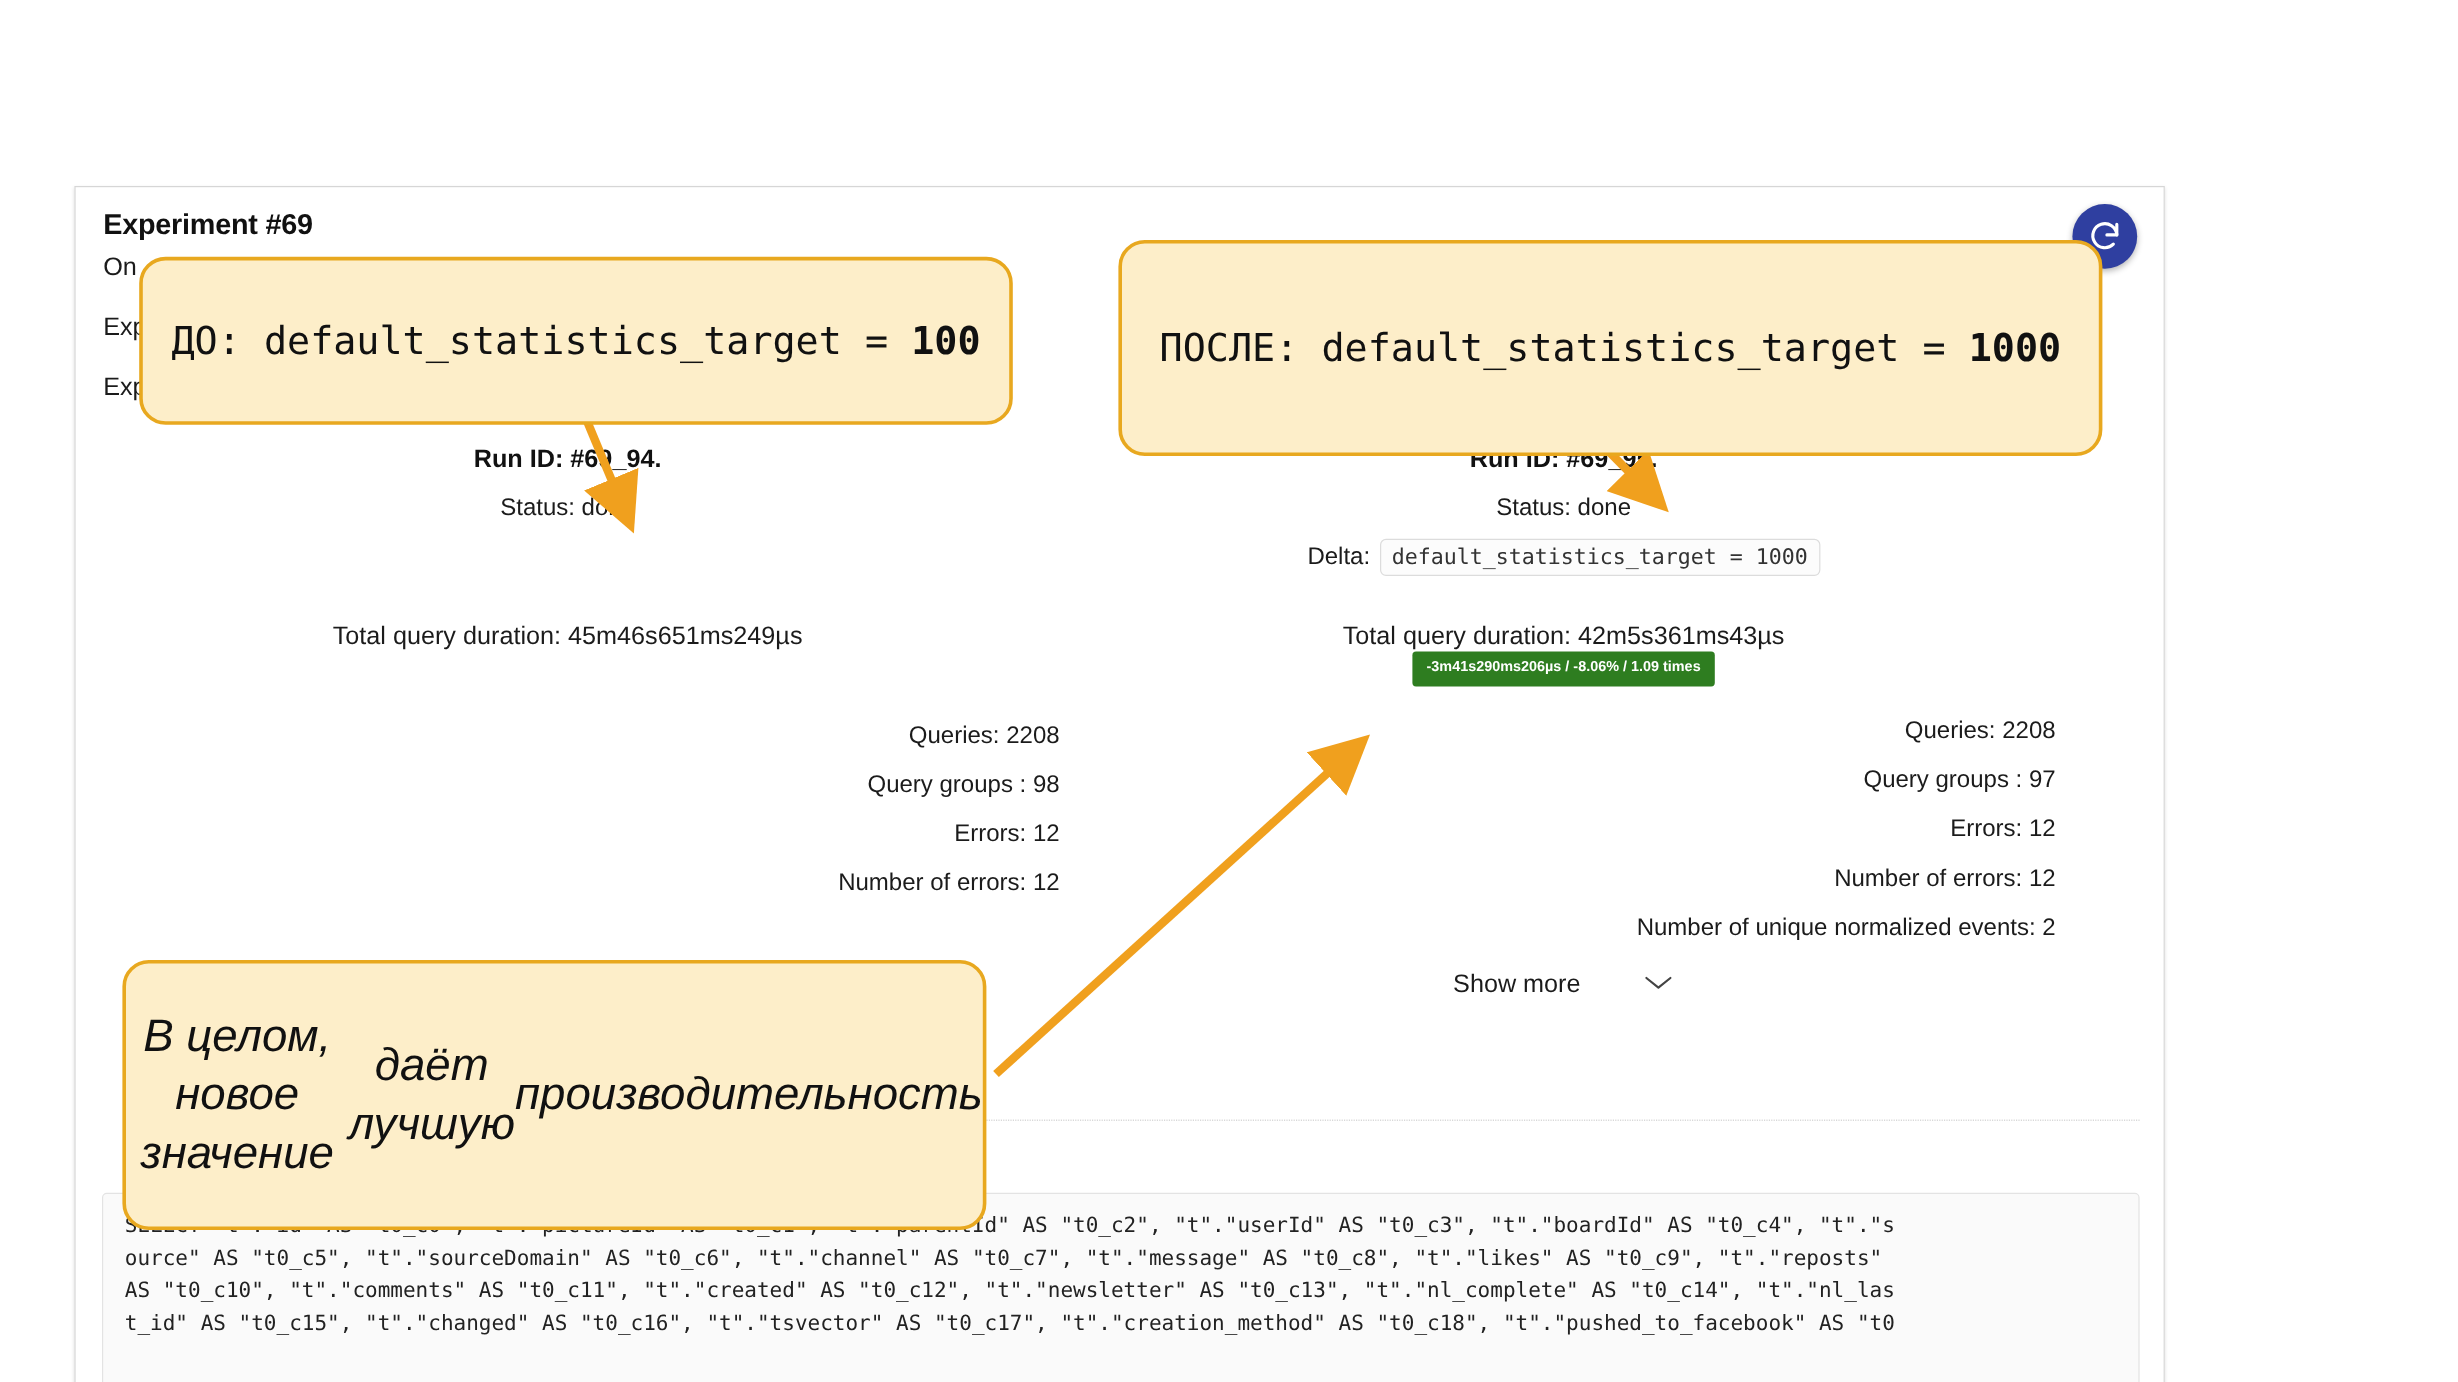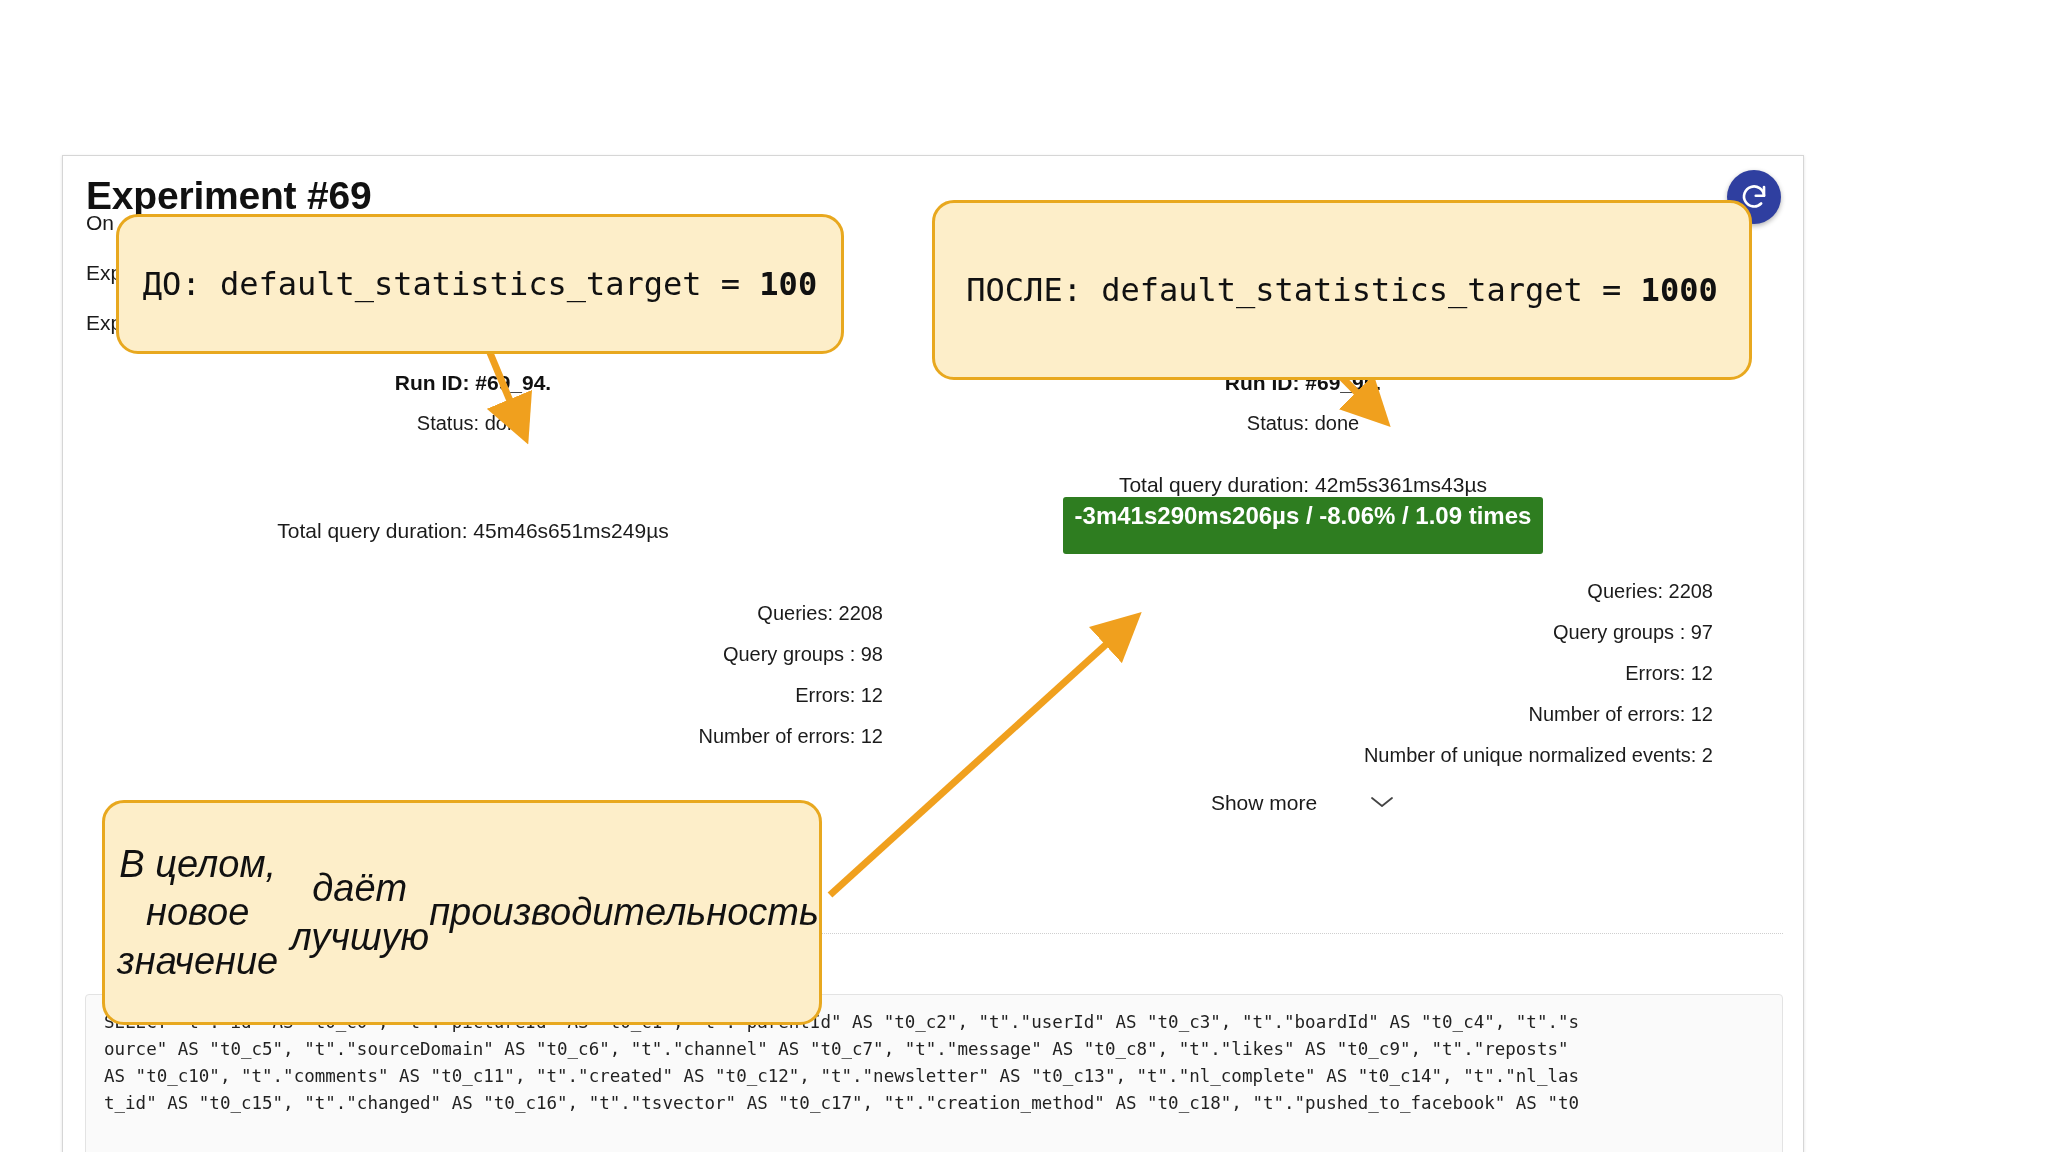--- a/index.html
+++ b/index.html
@@ -26,21 +26,21 @@
     border: 1px solid #d6d6d6;
     box-shadow: 0 1px 3px rgba(0,0,0,0.12);
     box-sizing: border-box;
     overflow: hidden;
   }
 
   #page-title {
     position: absolute;
     left: 23px;
     top: 18px;
-    font-size: 39px;
+    font-size: 24px;
     font-weight: bold;
     color: #111111;
     letter-spacing: -0.2px;
   }
 
   
   #refresh-button {
     position: absolute;
     right: 22px;
     top: 14px;
@@ -115,23 +115,23 @@
 
   .duration {
     font-size: 21px;
     color: #1b1b1b;
     margin-top: 38px;
   }
   .delta-badge {
     display: inline-block;
     background: #2e7d20;
     color: #ffffff;
-    font-size: 24px;
-    font-weight: bold;
-    padding: 5px 12px 24px 12px;
+    font-size: 12px;
+    font-weight: bold;
+    padding: 5px 12px 10px 12px;
     border-radius: 3px;
     white-space: nowrap;
   }
   .badge-spacer { height: 33px; }
 
   .stats { margin-top: 26px; }
   .stat-line {
     font-size: 20px;
     color: #1b1b1b;
     margin-bottom: 18px;
@@ -265,20 +265,24 @@
       <div class="stat-line">Queries: 2208</div>
       <div class="stat-line">Query groups : 98</div>
       <div class="stat-line">Errors: 12</div>
       <div class="stat-line">Number of errors: 12</div>
     </div>
   </div>
 
   <div class="run-col" id="run-col-right">
     <div class="run-id">Run ID: #69_95.</div>
     <div class="run-status">Status: done</div>
+    <div class="delta-row">
+      <span>Delta:</span>
+      <span class="delta-code">default_statistics_target = 1000</span>
+    </div>
     <div class="duration">Total query duration: 42m5s361ms43µs</div>
     <div>
       <span class="delta-badge">-3m41s290ms206µs / -8.06% / 1.09 times</span>
     </div>
     <div class="stats">
       <div class="stat-line">Queries: 2208</div>
       <div class="stat-line">Query groups : 97</div>
       <div class="stat-line">Errors: 12</div>
       <div class="stat-line">Number of errors: 12</div>
       <div class="stat-line">Number of unique normalized events: 2</div>

